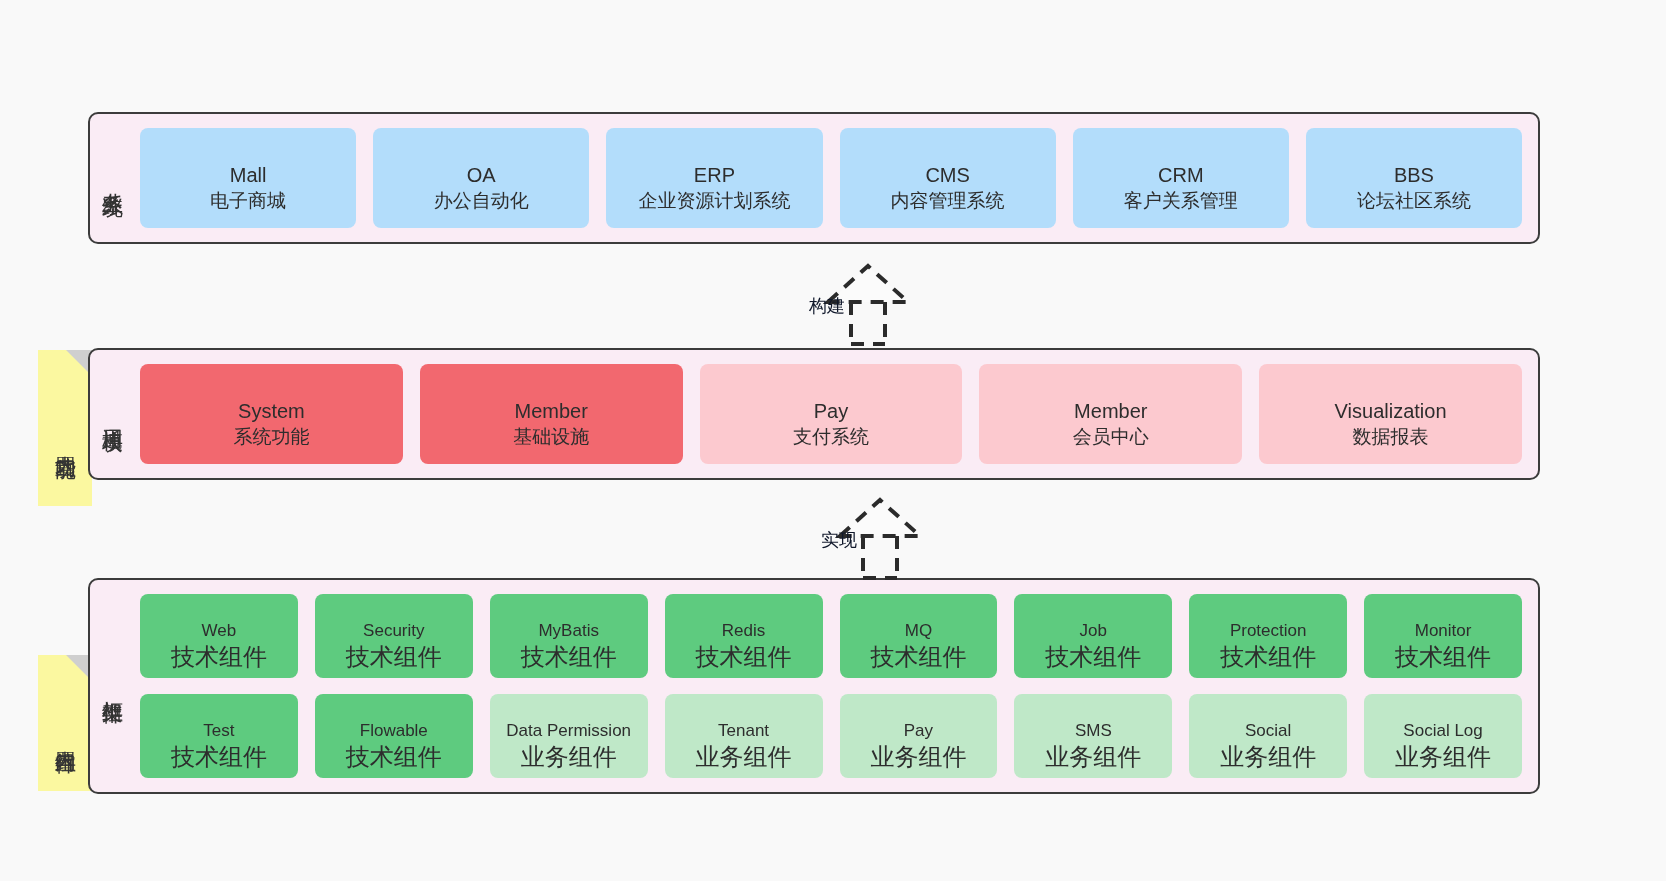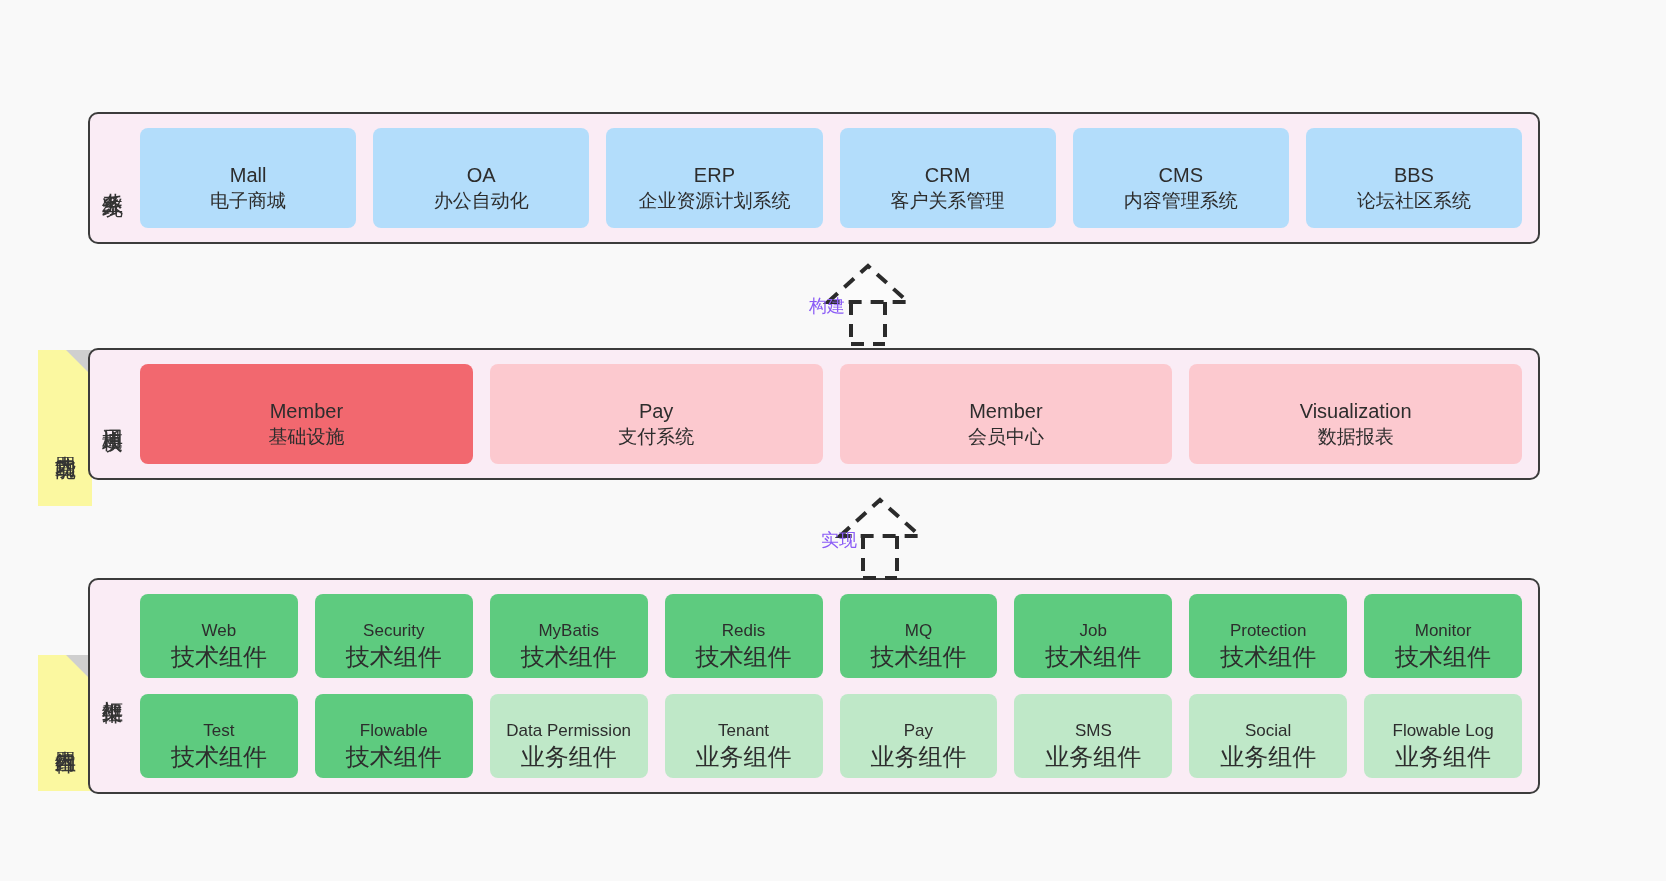--- a/index.html
+++ b/index.html
@@ -98,21 +98,21 @@
     border-left: 26px solid transparent;
     border-top: 26px solid #cfcfcf;
   }
 
   
   .connector { position: absolute; z-index: 3; }
   .connector svg { display: block; overflow: visible; }
   .conn-label {
     position: absolute;
     font-size: 18px;
-    color: #8b5cf6;
+    color: #0f172a;
     white-space: nowrap;
     user-select: none;
   }
 </style>
 </head>
 <body>
 
 <div id="canvas">
 
   <div class="layer" id="layer-business-system" style="left:88px; top:112px; width:1452px; height:132px;">
@@ -125,26 +125,26 @@
         </div>
         <div class="cell c-blue">
           <span class="t1">OA</span>
           <span class="t2">办公自动化</span>
         </div>
         <div class="cell c-blue">
           <span class="t1">ERP</span>
           <span class="t2">企业资源计划系统</span>
         </div>
         <div class="cell c-blue">
+          <span class="t1">CMS</span>
+          <span class="t2">内容管理系统</span>
+        </div>
+        <div class="cell c-blue">
           <span class="t1">CRM</span>
           <span class="t2">客户关系管理</span>
-        </div>
-        <div class="cell c-blue">
-          <span class="t1">CMS</span>
-          <span class="t2">内容管理系统</span>
         </div>
         <div class="cell c-blue">
           <span class="t1">BBS</span>
           <span class="t2">论坛社区系统</span>
         </div>
       </div>
     </div>
   </div>
 
   <div class="connector" style="left:760px; top:258px; width:180px; height:86px;">
@@ -161,20 +161,24 @@
 
   <div class="note" id="note-common" style="left:38px; top:350px; width:54px; height:156px;">
     <span class="fold"></span>
     <span>内置功能</span>
   </div>
 
   <div class="layer" id="layer-common-module" style="left:88px; top:348px; width:1452px; height:132px;">
     <div class="layer-title">通用模块</div>
     <div class="layer-body">
       <div class="cell-row">
+        <div class="cell c-red">
+          <span class="t1">System</span>
+          <span class="t2">系统功能</span>
+        </div>
         <div class="cell c-red">
           <span class="t1">Member</span>
           <span class="t2">基础设施</span>
         </div>
         <div class="cell c-pink">
           <span class="t1">Pay</span>
           <span class="t2">支付系统</span>
         </div>
         <div class="cell c-pink">
           <span class="t1">Member</span>
@@ -265,21 +269,21 @@
         </div>
         <div class="cell small c-greenlight">
           <span class="t1">SMS</span>
           <span class="t2">业务组件</span>
         </div>
         <div class="cell small c-greenlight">
           <span class="t1">Social</span>
           <span class="t2">业务组件</span>
         </div>
         <div class="cell small c-greenlight">
-          <span class="t1">Flowable Log</span>
+          <span class="t1">Social Log</span>
           <span class="t2">业务组件</span>
         </div>
       </div>
 
     </div>
   </div>
 
 </div>
 
 </body></html>

